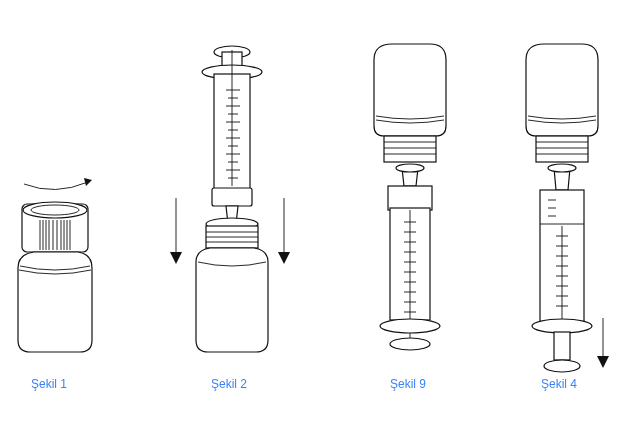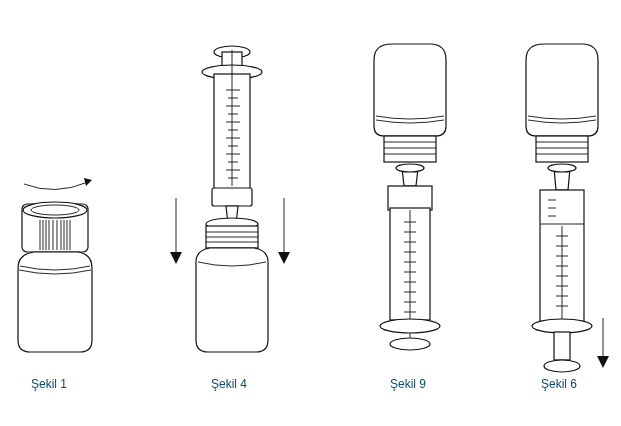--- a/index.html
+++ b/index.html
@@ -1,18 +1,18 @@
 <!DOCTYPE html>
 <html><head>
   <meta charset="utf-8">
   <style>
     html, body { margin: 0; padding: 0; background: #ffffff; }
     body { width: 621px; height: 426px; position: relative; overflow: hidden;
            font-family: "Liberation Sans", sans-serif; }
-    .caption { position: absolute; font-size: 12px; color: #0c4a6e; white-space: nowrap; }
+    .caption { position: absolute; font-size: 12px; color: #3b82f6; white-space: nowrap; }
     svg { position: absolute; left: 0; top: 0; }
     .ln { fill: #fff; stroke: #111; stroke-width: 1.2; }
     .thin { fill: none; stroke: #111; stroke-width: 0.9; }
     .blk { fill: #111; stroke: none; }
   </style>
 </head>
 <body>
 
 <svg width="621" height="426" viewBox="0 0 621 426">
 
@@ -151,15 +151,15 @@
     <rect class="ln" x="554" y="332" width="16" height="28"></rect>
     <ellipse class="ln" cx="562" cy="366" rx="18" ry="6"></ellipse>
     <g>
       <line class="thin" x1="603" y1="318" x2="603" y2="360" stroke-width="1.5"></line>
       <polygon class="blk" points="597,356 609,356 603,368"></polygon>
     </g>
   </g>
 </svg>
 
 <div class="caption" style="left:31px;top:377px;">Şekil 1</div>
-<div class="caption" style="left:211px;top:377px;">Şekil 4</div>
+<div class="caption" style="left:211px;top:377px;">Şekil 2</div>
 <div class="caption" style="left:390px;top:377px;">Şekil 9</div>
-<div class="caption" style="left:541px;top:377px;">Şekil 6</div>
+<div class="caption" style="left:541px;top:377px;">Şekil 4</div>
 
 </body></html>

